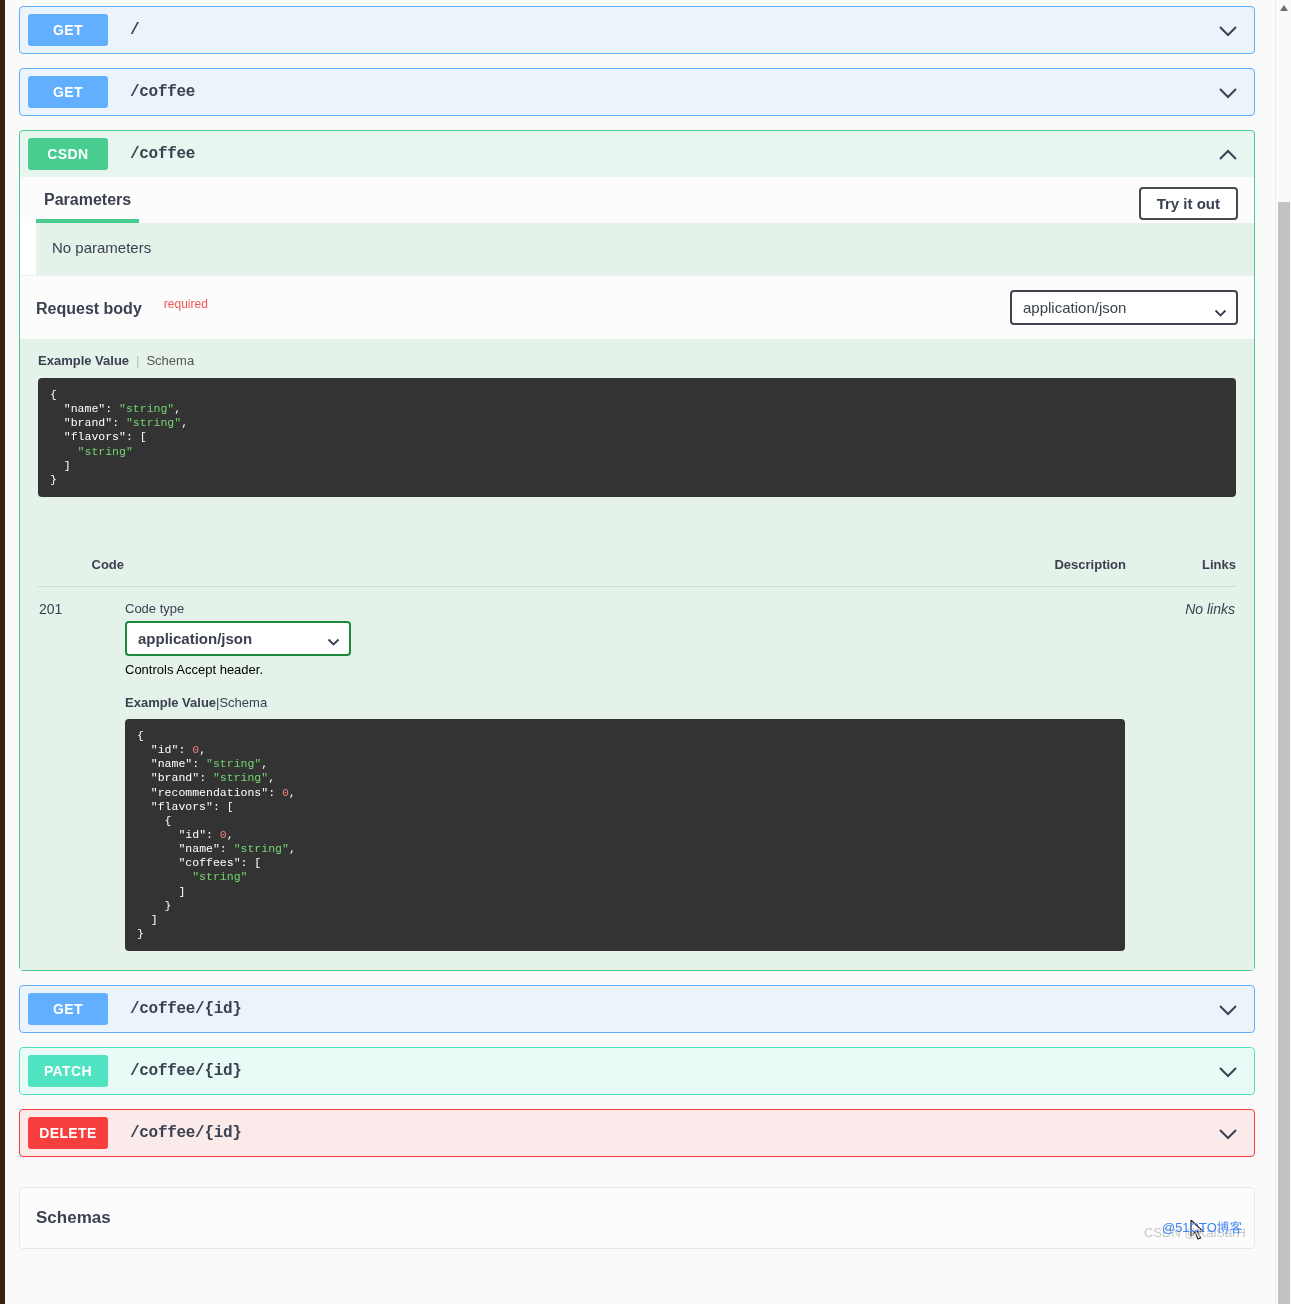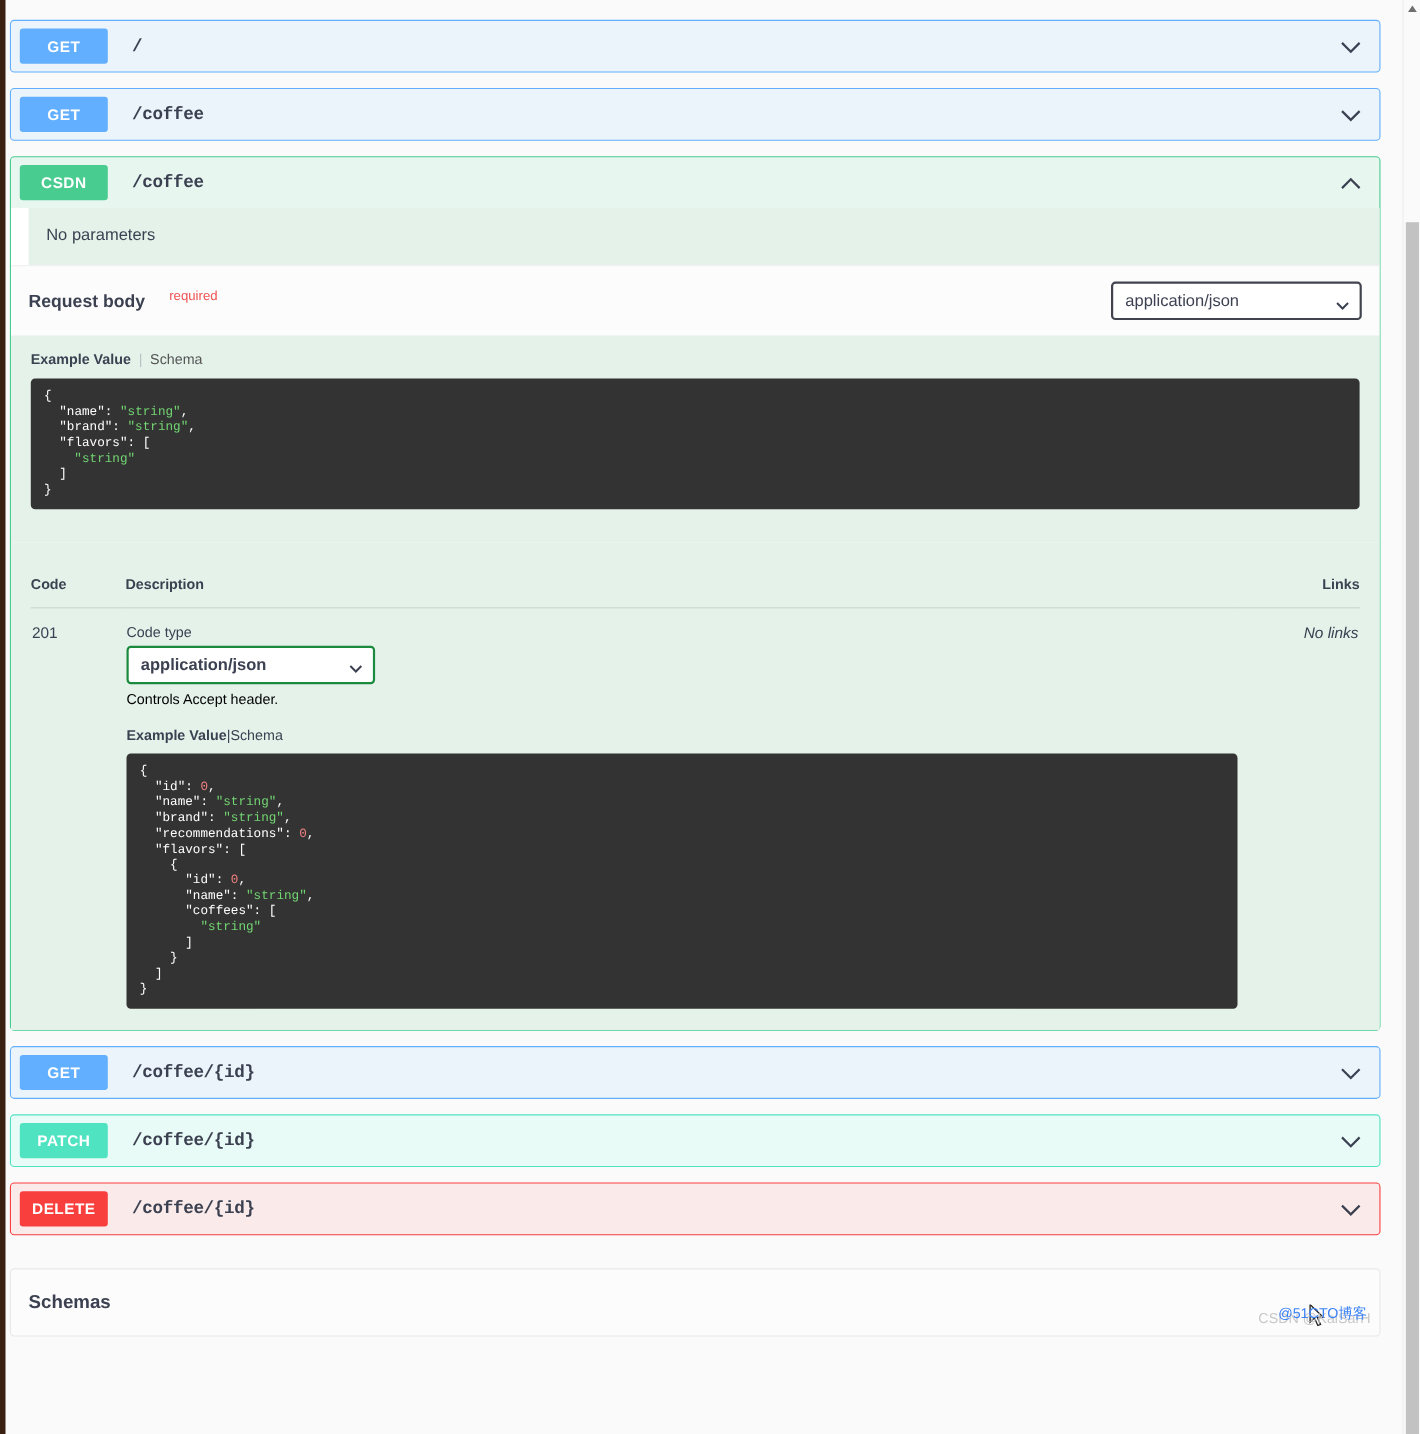--- a/index.html
+++ b/index.html
@@ -36,23 +36,23 @@
   .page-scrollbar .arrow-up {
     position: absolute; left: 4px; top: 5px;
     width: 0; height: 0;
     border-left: 4px solid transparent;
     border-right: 4px solid transparent;
     border-bottom: 6px solid #6e6e6e;
   }
 
   .wrap {
     position: absolute;
-    left: 5px; top: 12px;
+    left: 5px; top: 0;
     width: 1270px;
-    padding: 6px 20px 0 4px;
+    padding: 6px 20px 0 14px;
   }
 
   
   .op {
     border-radius: 4px;
     margin-bottom: 14px;
     border: 1px solid transparent;
   }
   .op-head {
     display: flex;
@@ -222,21 +222,21 @@
     font-weight: 700;
     color: #3b4151;
     border-top: 1px solid #f0f0f0;
   }
   .responses-body {
     background: #e4f2ea;
     padding: 30px 18px 18px 18px;
   }
   .resp-table { width: 100%; border-collapse: collapse; }
   .resp-table th {
-    text-align: left;
+    text-align: right;
     font-size: 13px;
     font-weight: 700;
     color: #3b4151;
     padding: 0 0 14px 0;
     border-bottom: 1px solid #cfdcd4;
   }
   .resp-table th.links-col { text-align: right; }
   .resp-table td {
     vertical-align: top;
     padding-top: 14px;
@@ -343,20 +343,24 @@
       <span class="path">/coffee</span>
       <span class="chev">
         <svg width="20" height="12" viewBox="0 0 20 12">
             <path d="M2 10 L10 2 L18 10" stroke="#3b4151" stroke-width="2" fill="none"></path>
           </svg>
       </span>
     </div>
 
     <div class="op-body">
 
+      <div class="tabs-row">
+        <span class="tab">Parameters</span>
+        <button class="tryout">Try it out</button>
+      </div>
 
       <div class="no-params">No parameters</div>
 
       <div class="reqbody-row">
         <div class="reqbody-label">
           <span>Request body</span><span class="req-flag">required</span>
         </div>
         <div class="select-box">
           <select>
             <option>application/json</option>

